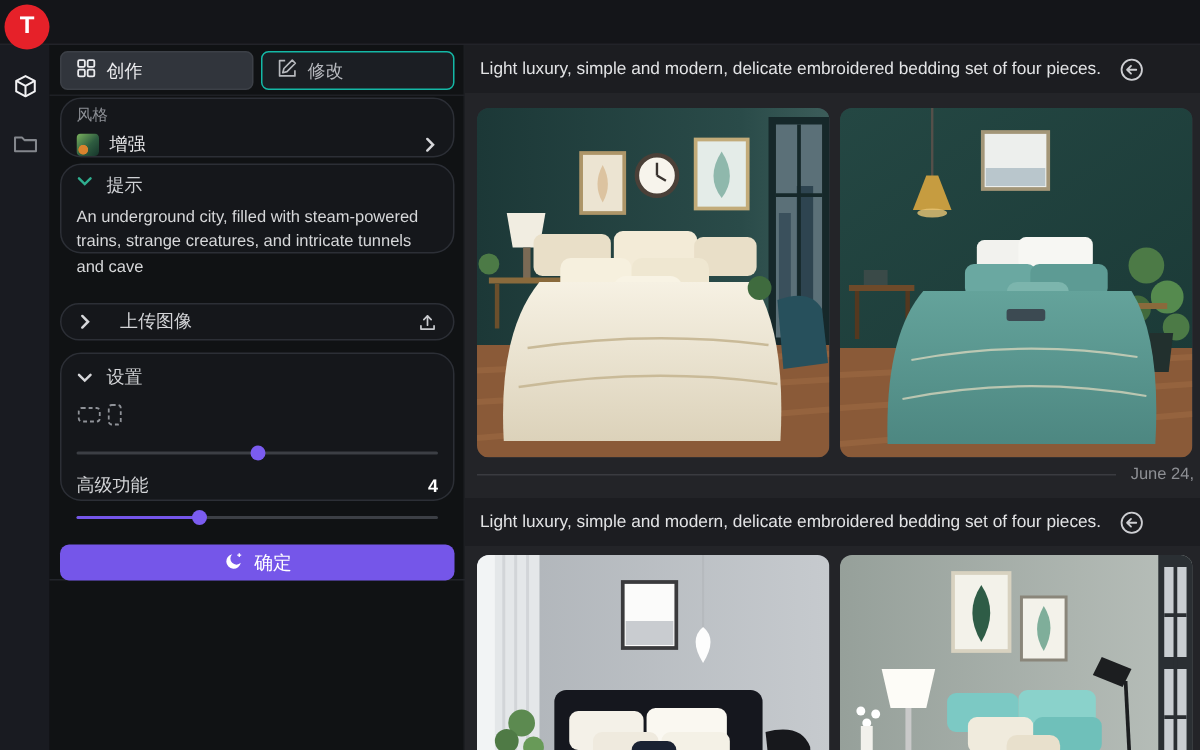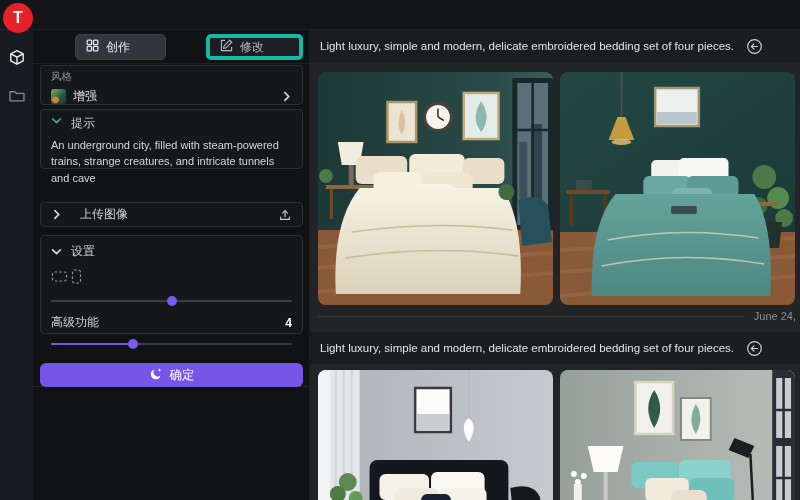--- a/index.html
+++ b/index.html
@@ -18,28 +18,28 @@
   .rail { position:absolute; left:0; top:30px; width:33px; height:470px; background:#191b21; }
   .rail-btn { width:33px; height:30px; display:flex; align-items:center; justify-content:center; cursor:pointer; }
   .rail-btn.cube { margin-top:15px; color:#f2f2f4; }
   .rail-btn.folder { margin-top:8px; color:#84878d; }
 
   
   .panel { position:absolute; left:33px; top:30px; width:277px; height:470px;
     background:#101214; border-right:1px solid #1c1e22; }
   .tabs { position:absolute; left:7px; top:4px; width:263px; display:flex; gap:5px; }
   .tab { flex:1; height:26px; display:flex; align-items:center; gap:7px; padding:0 10px;
-    border-radius:5px; font-size:12px; cursor:pointer;margin-left:35px; }
+    border-radius:5px; font-size:12px; cursor:pointer; }
   .tab.active { background:#31353c; color:#ebebee; border:1px solid #3c4047; }
-  .tab.idle { background:#1b1e23; color:#b7b9be; border:4px solid #14b8a6; }
+  .tab.idle { background:#1b1e23; color:#b7b9be; border:1px solid #14b8a6; }
   .tab svg { flex:none; }
   .tabs-underline { position:absolute; left:0; top:33px; width:277px; border-top:1px solid #1e2025; }
 
   .box { position:absolute; left:7px; width:263px; background:#15171b;
-    border:1px solid #2c2f36; border-radius:4px; }
+    border:1px solid #2c2f36; border-radius:14px; }
   .box-style   { top:35px;  height:40px; padding:4px 10px; }
   .box-prompt  { top:79px;  height:60px; padding:5px 10px; }
   .box-neg     { top:143px; height:25px; display:flex; align-items:center; gap:9px; padding:0 10px; cursor:pointer; }
   .box-upload  { top:172px; height:25px; display:flex; align-items:center; gap:18px; padding:0 10px; cursor:pointer; }
   .box-settings{ top:205px; height:99px; padding:0 10px; }
 
   .mini-label { font-size:10.5px; color:#8d9096; }
   .style-row { display:flex; align-items:center; gap:7px; margin-top:4px; color:#e8e8ea; font-size:12px; }
   .style-thumb { width:15px; height:15px; border-radius:3px;
     background:

